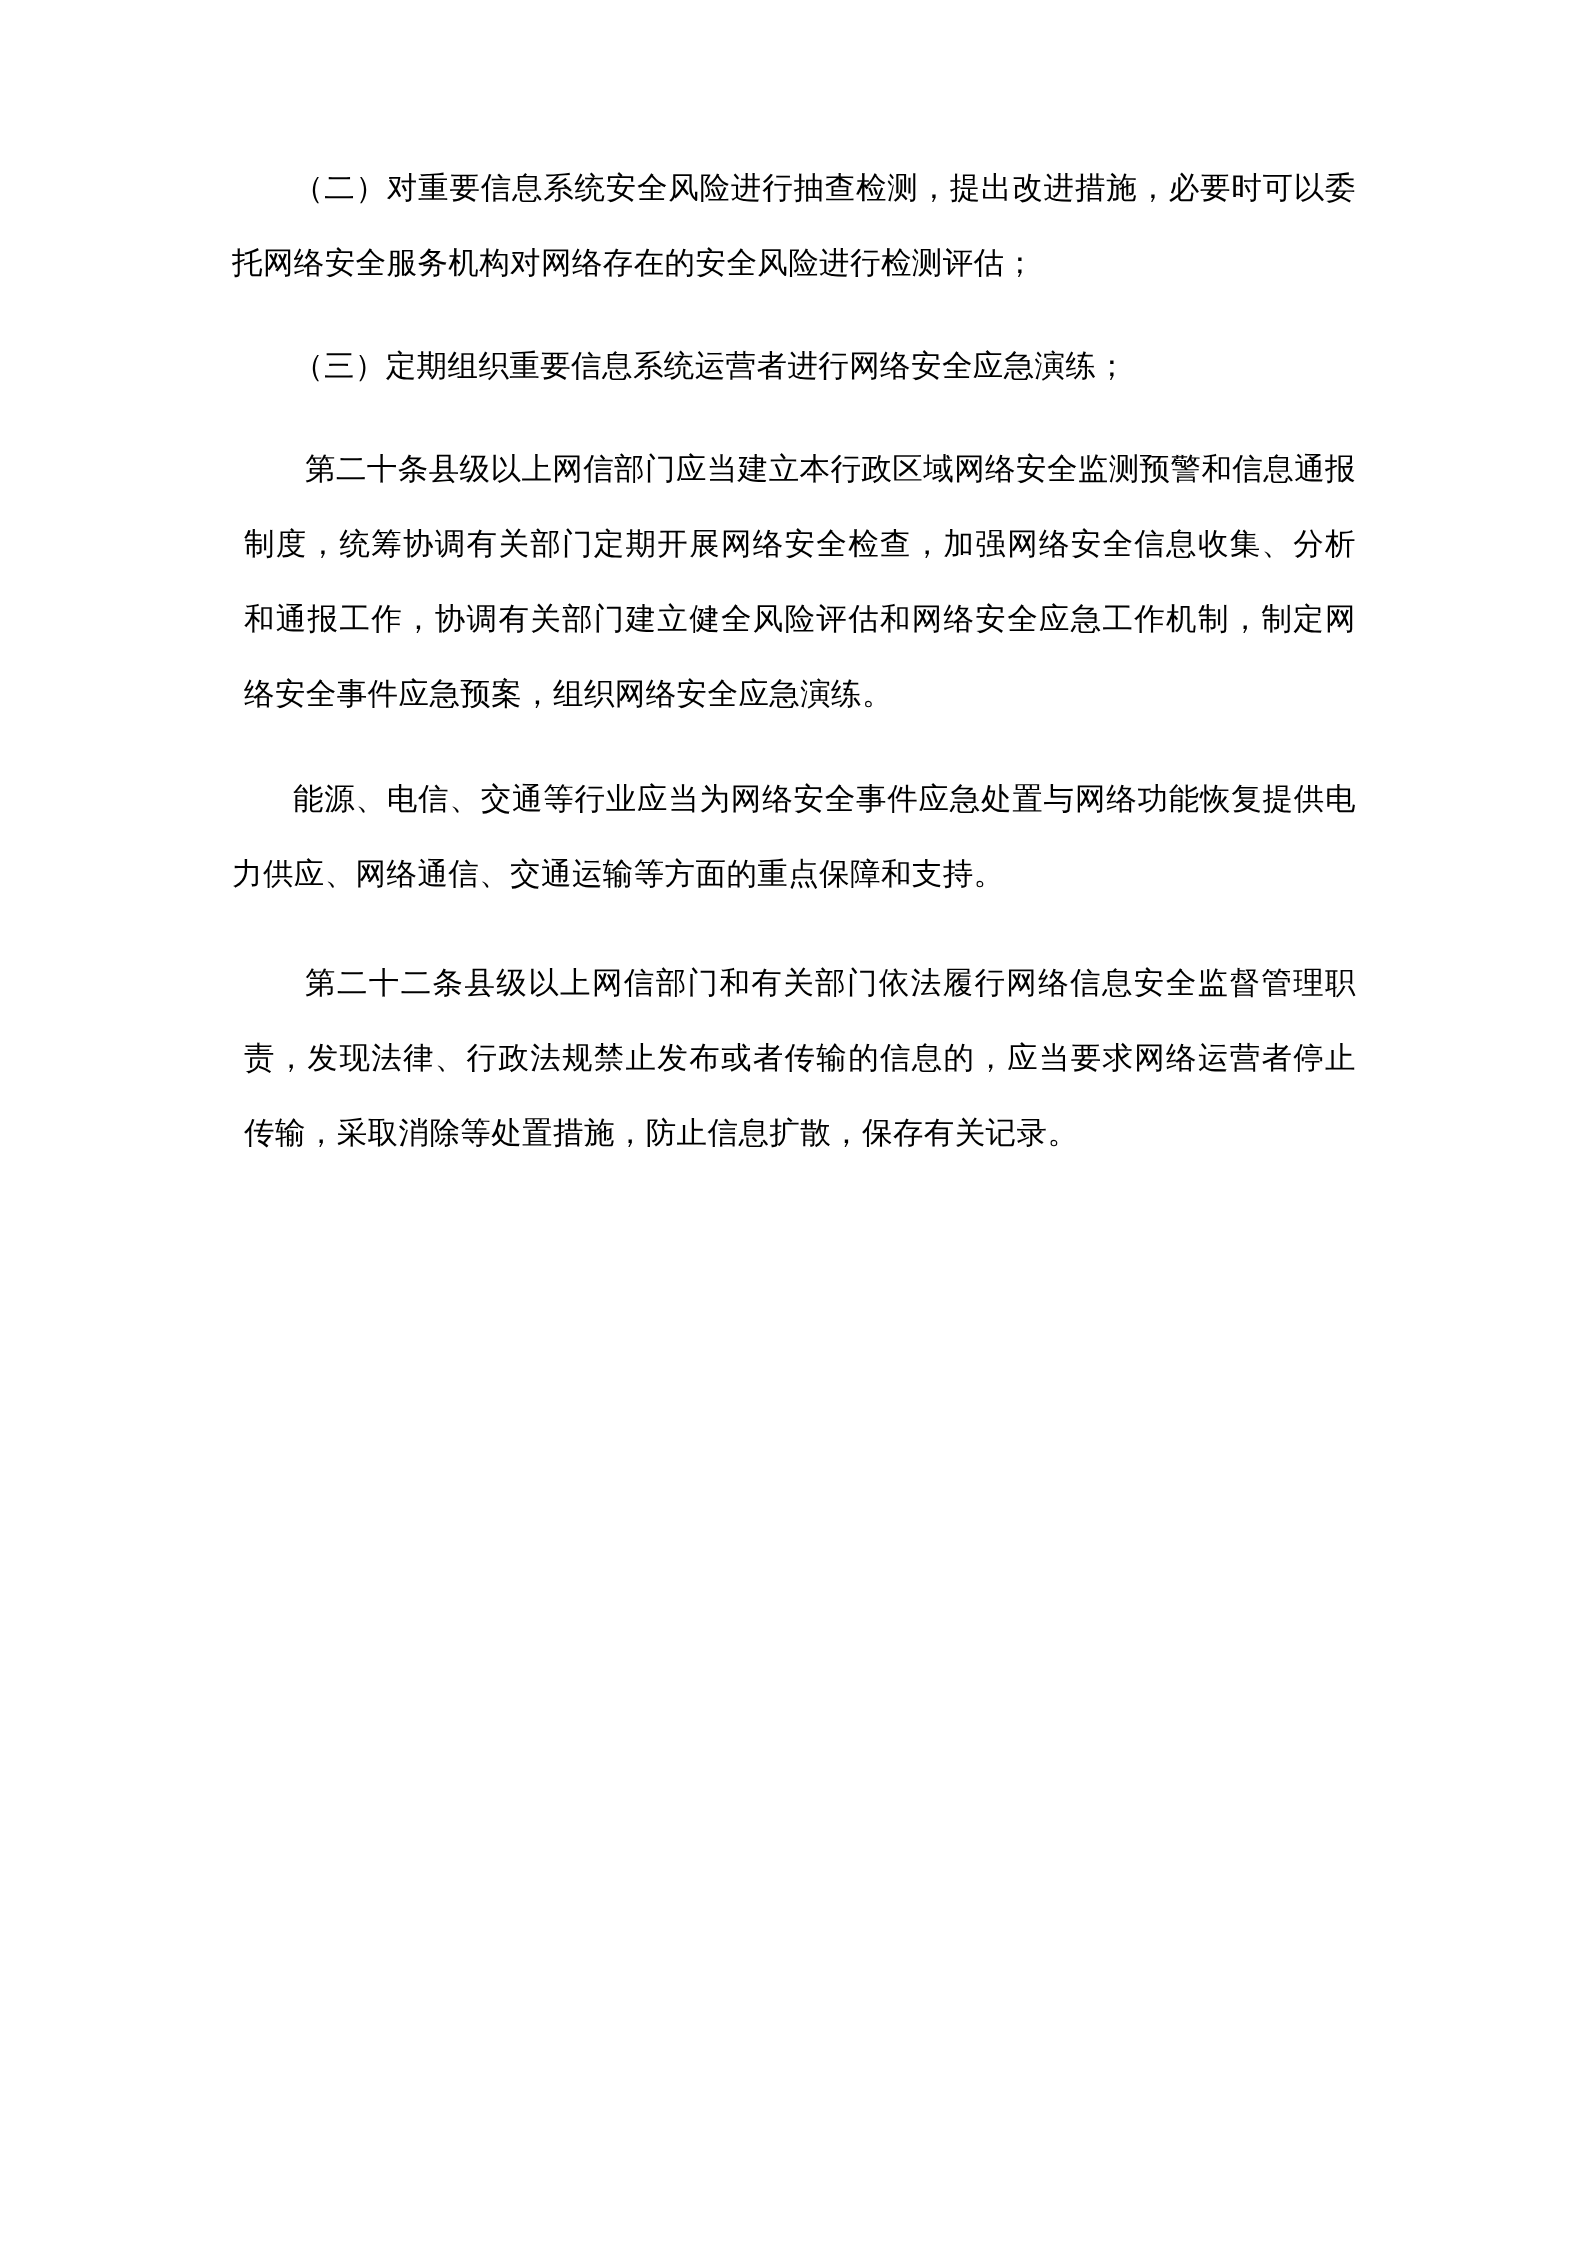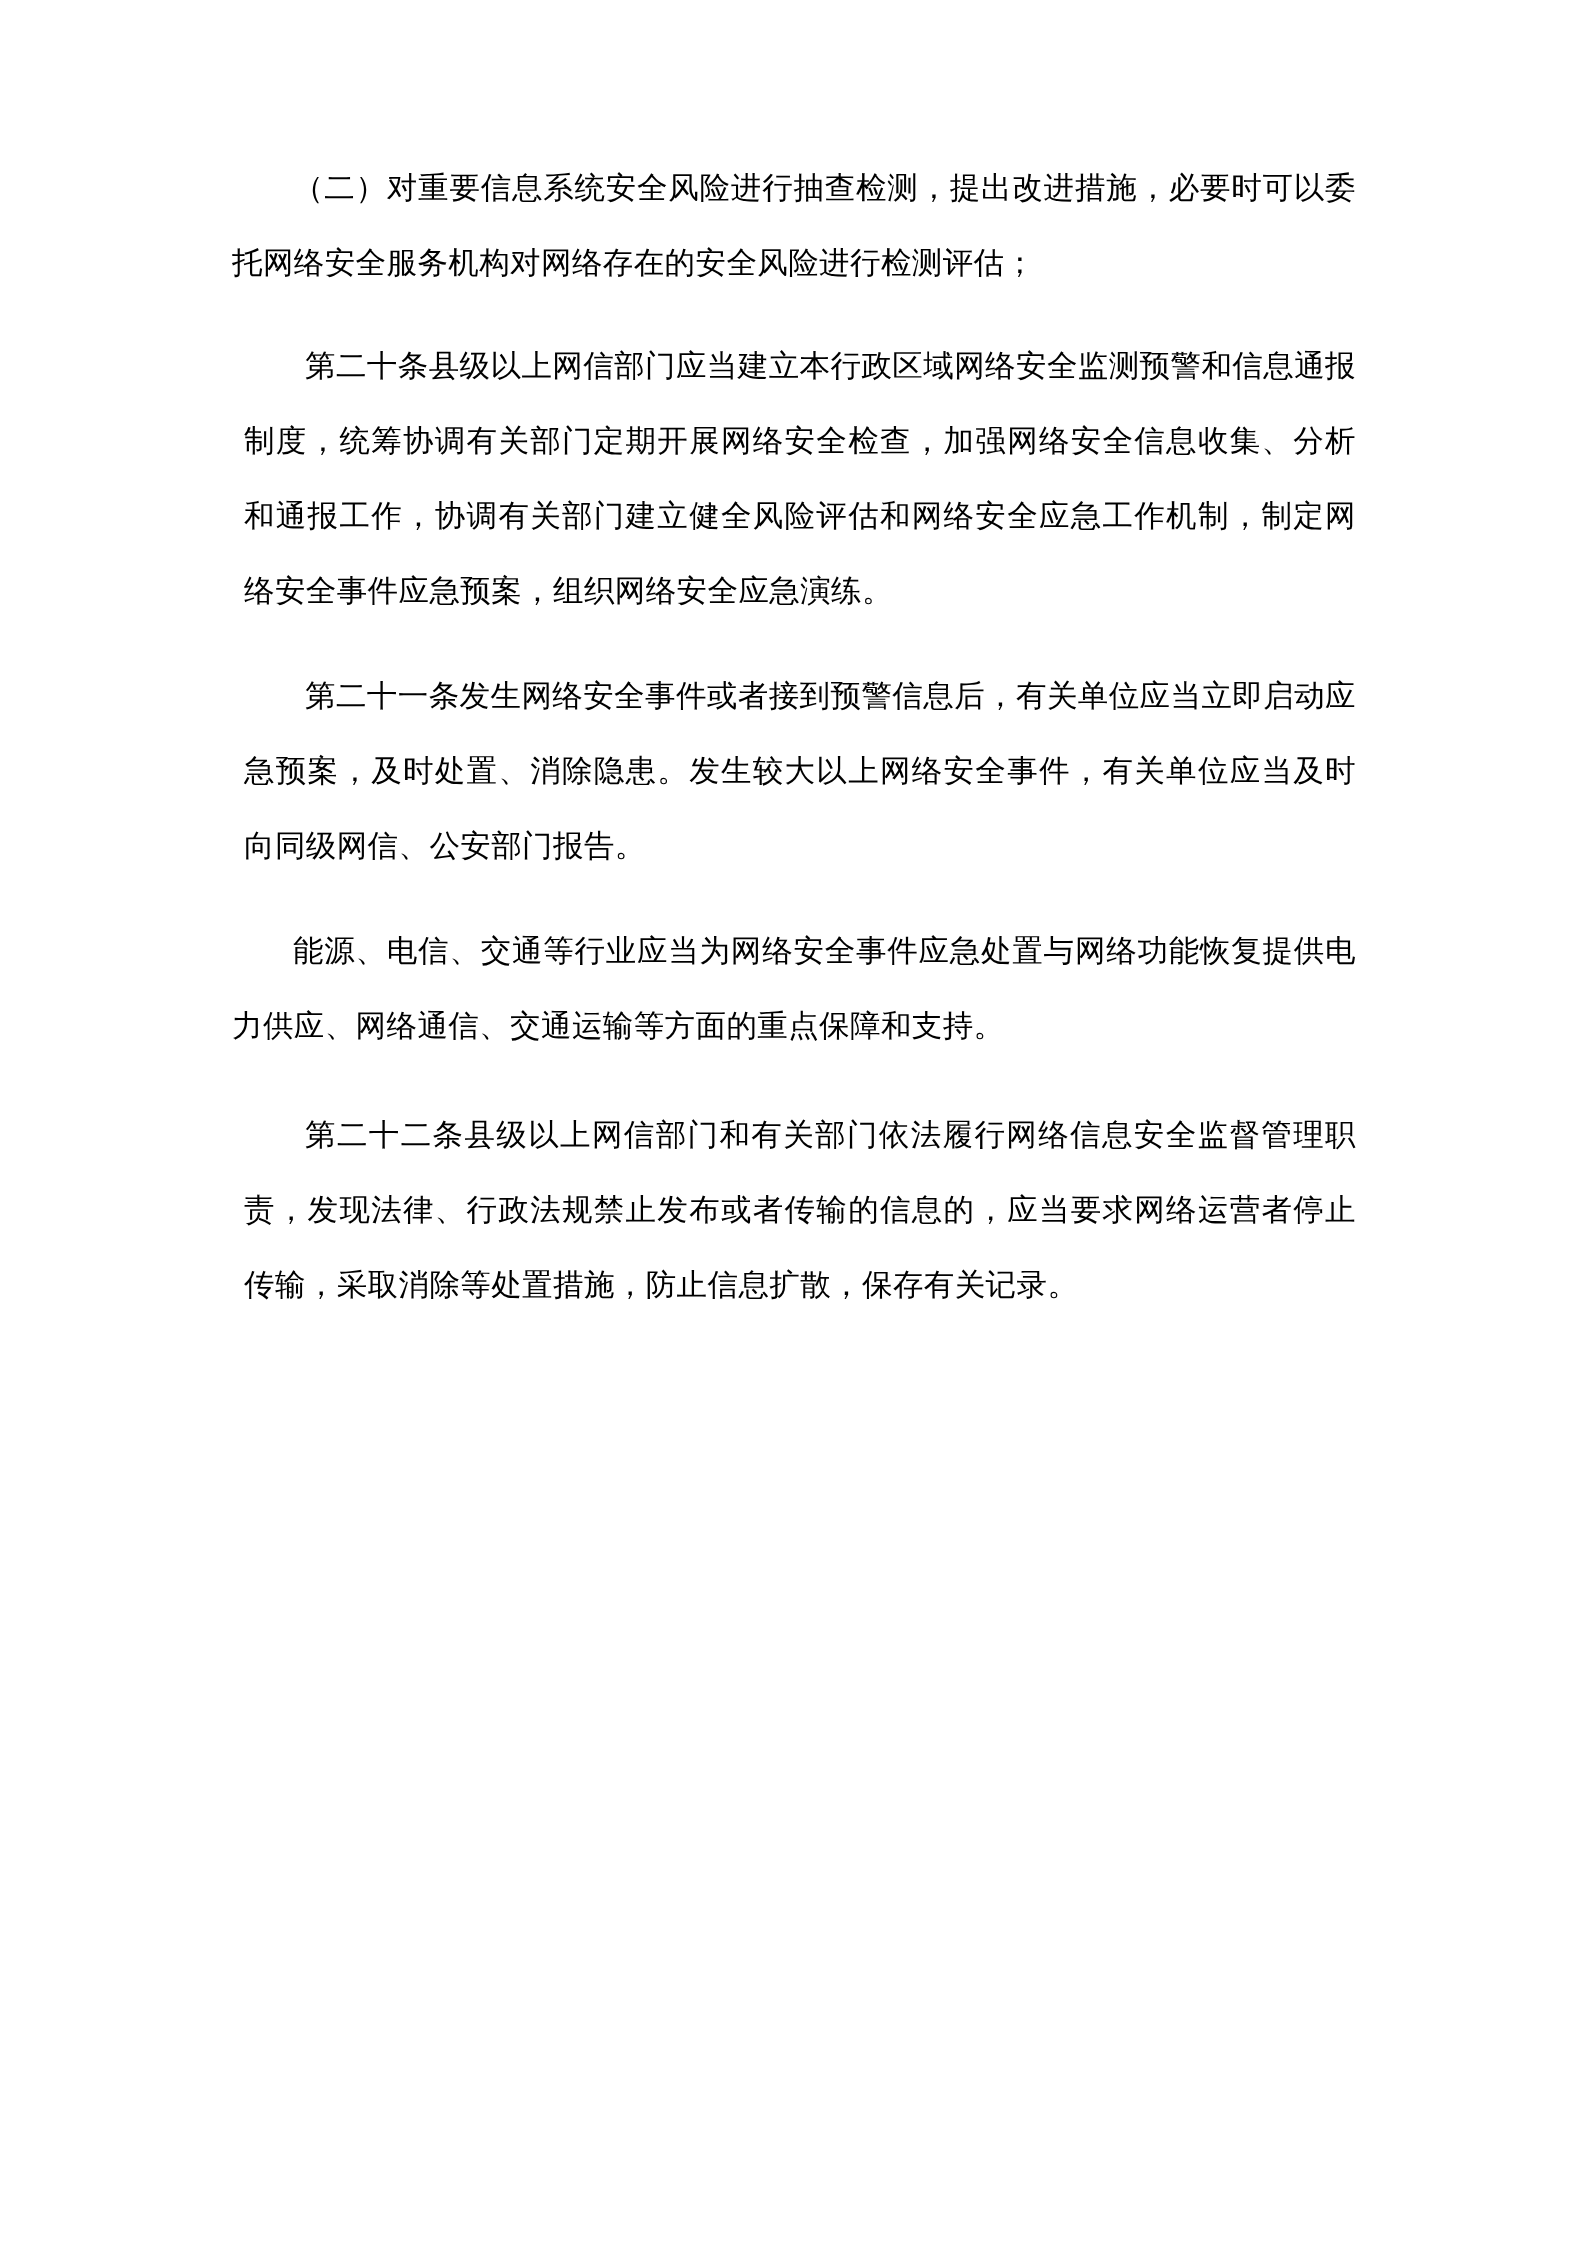--- a/index.html
+++ b/index.html
@@ -55,25 +55,25 @@
   }
 </style>
 </head>
 <body>
 
 <div class="page">
   <div class="doc-body">
 
     <p class="para item">（二）对重要信息系统安全风险进行抽查检测，提出改进措施，必要时可以委托网络安全服务机构对网络存在的安全风险进行检测评估；</p>
 
+    <p class="para item">（三）定期组织重要信息系统运营者进行网络安全应急演练；</p>
 
 
     <p class="para article">第二十条县级以上网信部门应当建立本行政区域网络安全监测预警和信息通报制度，统筹协调有关部门定期开展网络安全检查，加强网络安全信息收集、分析和通报工作，协调有关部门建立健全风险评估和网络安全应急工作机制，制定网络安全事件应急预案，组织网络安全应急演练。</p>
 
-    <p class="para article">第二十一条发生网络安全事件或者接到预警信息后，有关单位应当立即启动应急预案，及时处置、消除隐患。发生较大以上网络安全事件，有关单位应当及时向同级网信、公安部门报告。</p>
 
 
     <p class="para">能源、电信、交通等行业应当为网络安全事件应急处置与网络功能恢复提供电力供应、网络通信、交通运输等方面的重点保障和支持。</p>
 
     <p class="para article">第二十二条县级以上网信部门和有关部门依法履行网络信息安全监督管理职责，发现法律、行政法规禁止发布或者传输的信息的，应当要求网络运营者停止传输，采取消除等处置措施，防止信息扩散，保存有关记录。</p>
 
   </div>
 </div>
 
 </body></html>

